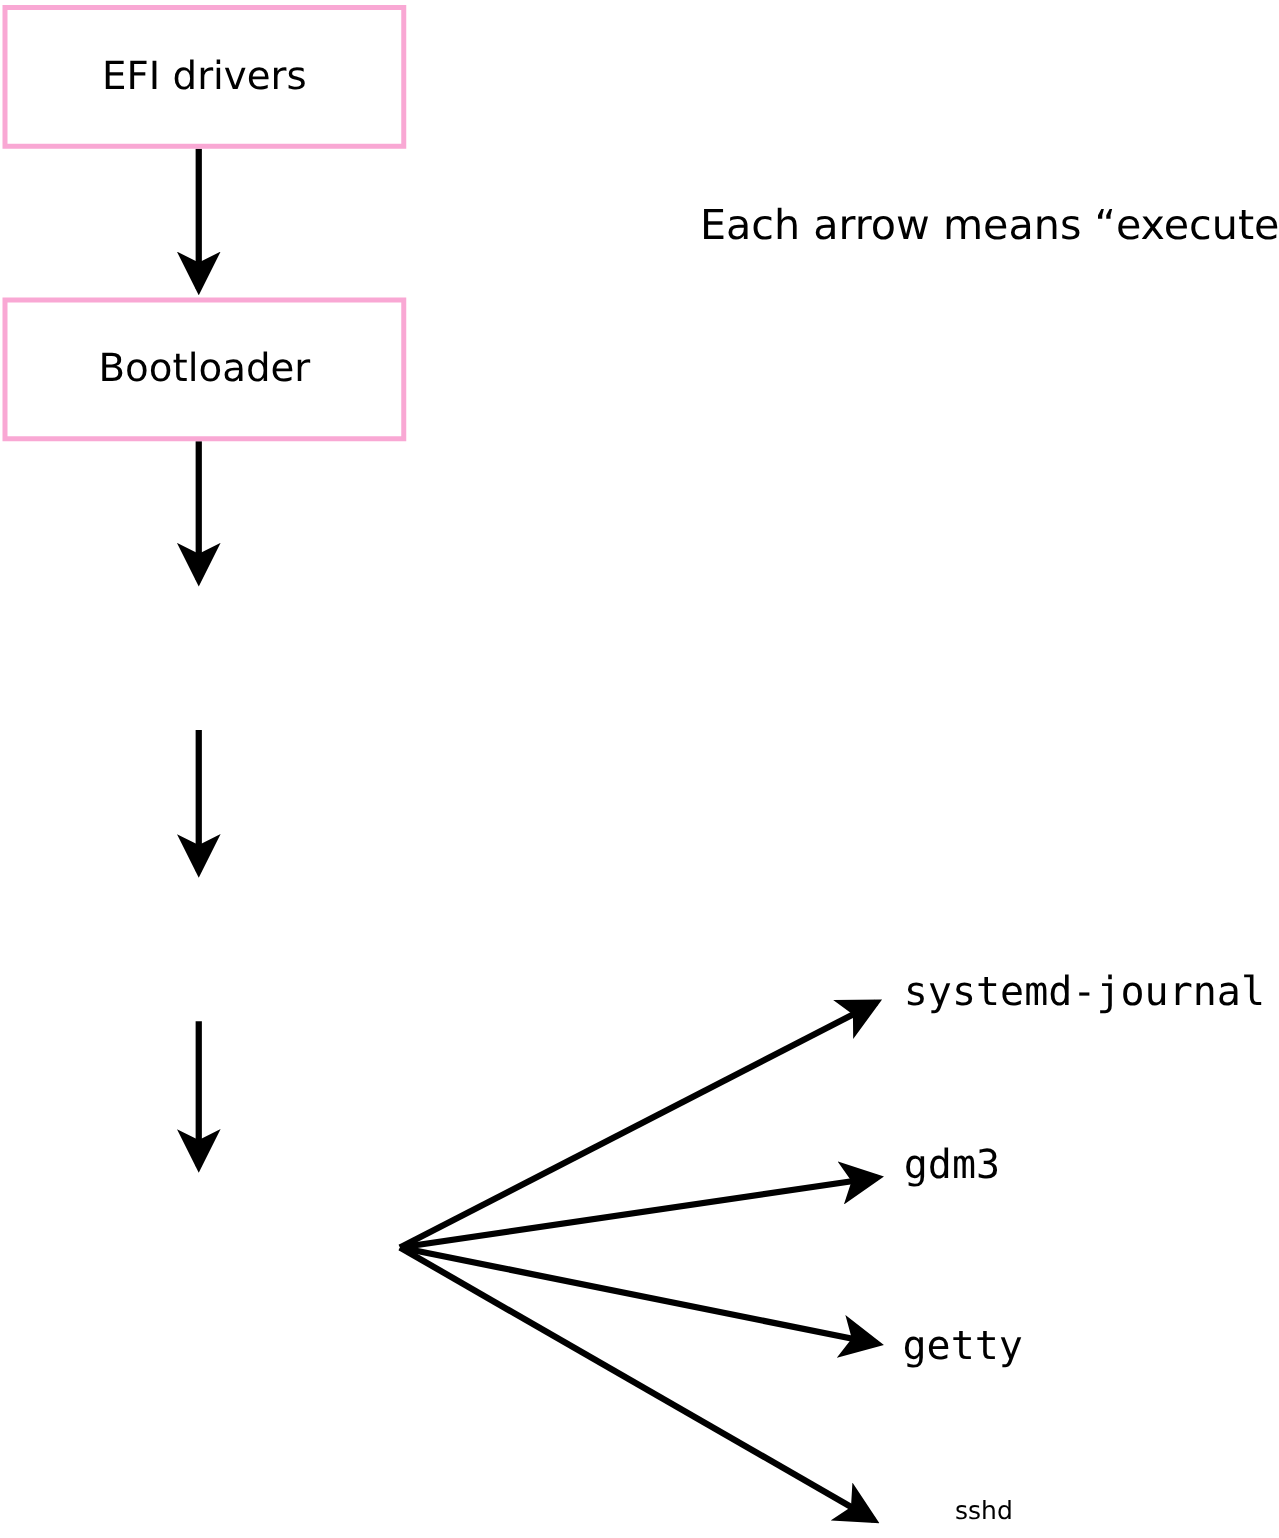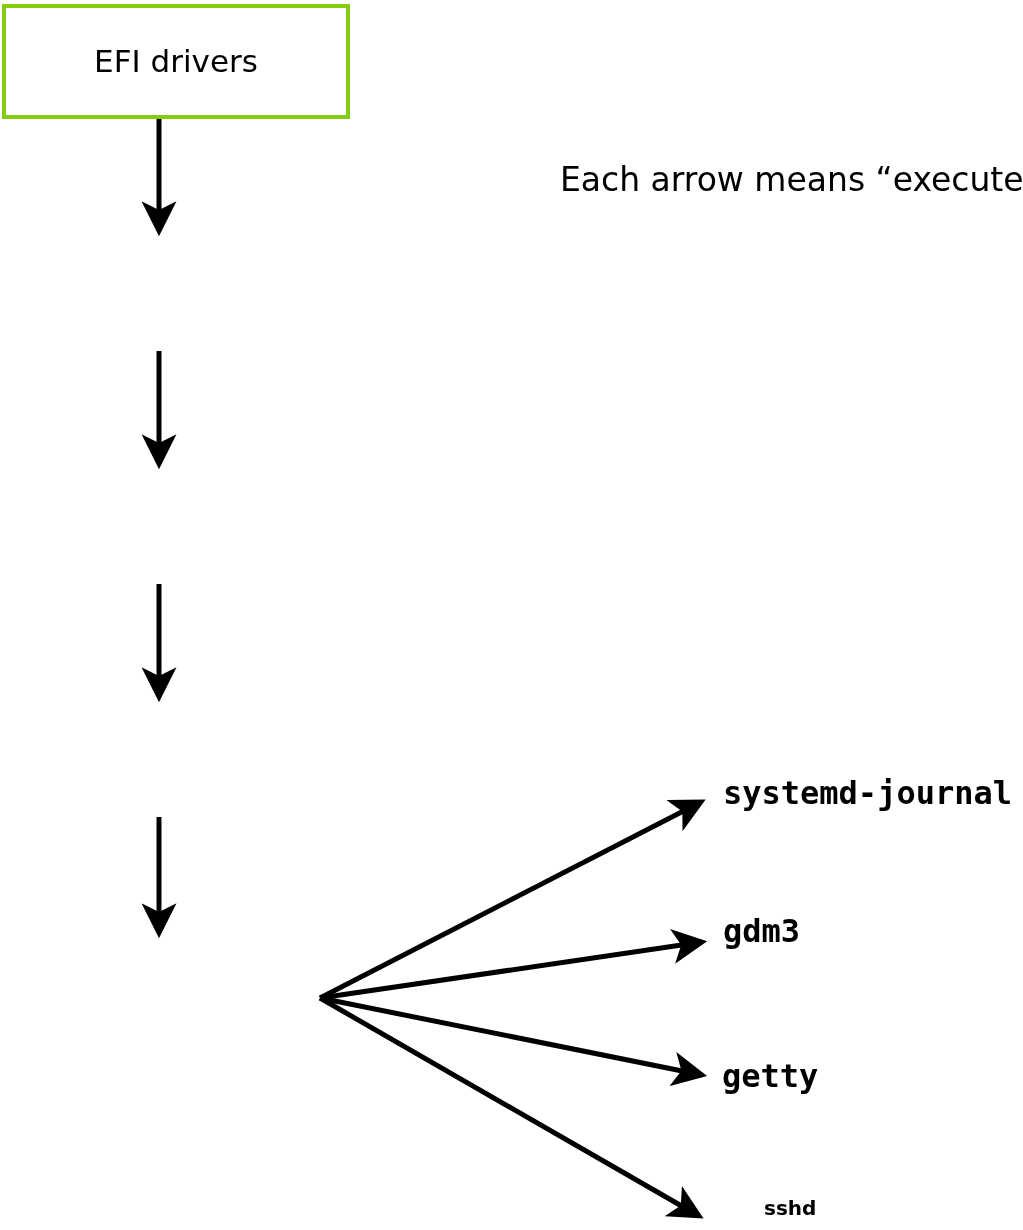--- a/index.html
+++ b/index.html
@@ -10,39 +10,38 @@
     background: #ffffff;
     color: #000000;
     font-family: "DejaVu Sans", "Liberation Sans", sans-serif;
     overflow: hidden;
   }
   .arrow-layer { position: absolute; left: 0; top: 0; }
   .arrow-layer line { stroke: #000000; stroke-width: 5; }
   .node {
     position: absolute;
     left: 2px;
-    width: 348px;
+    width: 323px;
     height: 115px;
     box-sizing: border-box;
     background: #ffffff;
-    border: 4px solid #84cc16;
+    border: 4px solid #f9a8d4;
     display: flex;
     align-items: center;
     justify-content: center;
     font-size: 31px;
     line-height: 1;
     white-space: nowrap;
   }
   .target {
     position: absolute;
     font-family: "DejaVu Sans Mono", "Liberation Mono", monospace;
     font-size: 32px;
     line-height: 1;
     white-space: nowrap;
-    font-weight: bold;
   }
   .target.sans {
     font-family: "DejaVu Sans", "Liberation Sans", sans-serif;
     font-size: 20px;
     margin-left: 48px;
   }
   .note {
     position: absolute;
     left: 560px;
     top: 163px;
@@ -70,20 +69,23 @@
 
     <line x1="320" y1="998" x2="701" y2="802" marker-end="url(#ah)"></line>
     <line x1="320" y1="998" x2="702" y2="942" marker-end="url(#ah)"></line>
     <line x1="320" y1="998" x2="702" y2="1075" marker-end="url(#ah)"></line>
     <line x1="320" y1="998" x2="699" y2="1216" marker-end="url(#ah)"></line>
   </svg>
 
   <div class="node" style="top:4px">
     <span>EFI drivers</span>
   </div>
+  <div class="node" style="top:238px">
+    <span>Bootloader</span>
+  </div>
 
   <div class="target" style="left:723px; top:777px">systemd-journal</div>
   <div class="target" style="left:723px; top:915px">gdm3</div>
   <div class="target" style="left:722px; top:1060px">getty</div>
   <div class="target sans" style="left:716px; top:1198px">sshd</div>
 
   <div class="note">Each arrow means “executes”.</div>
 
 </div>
 

